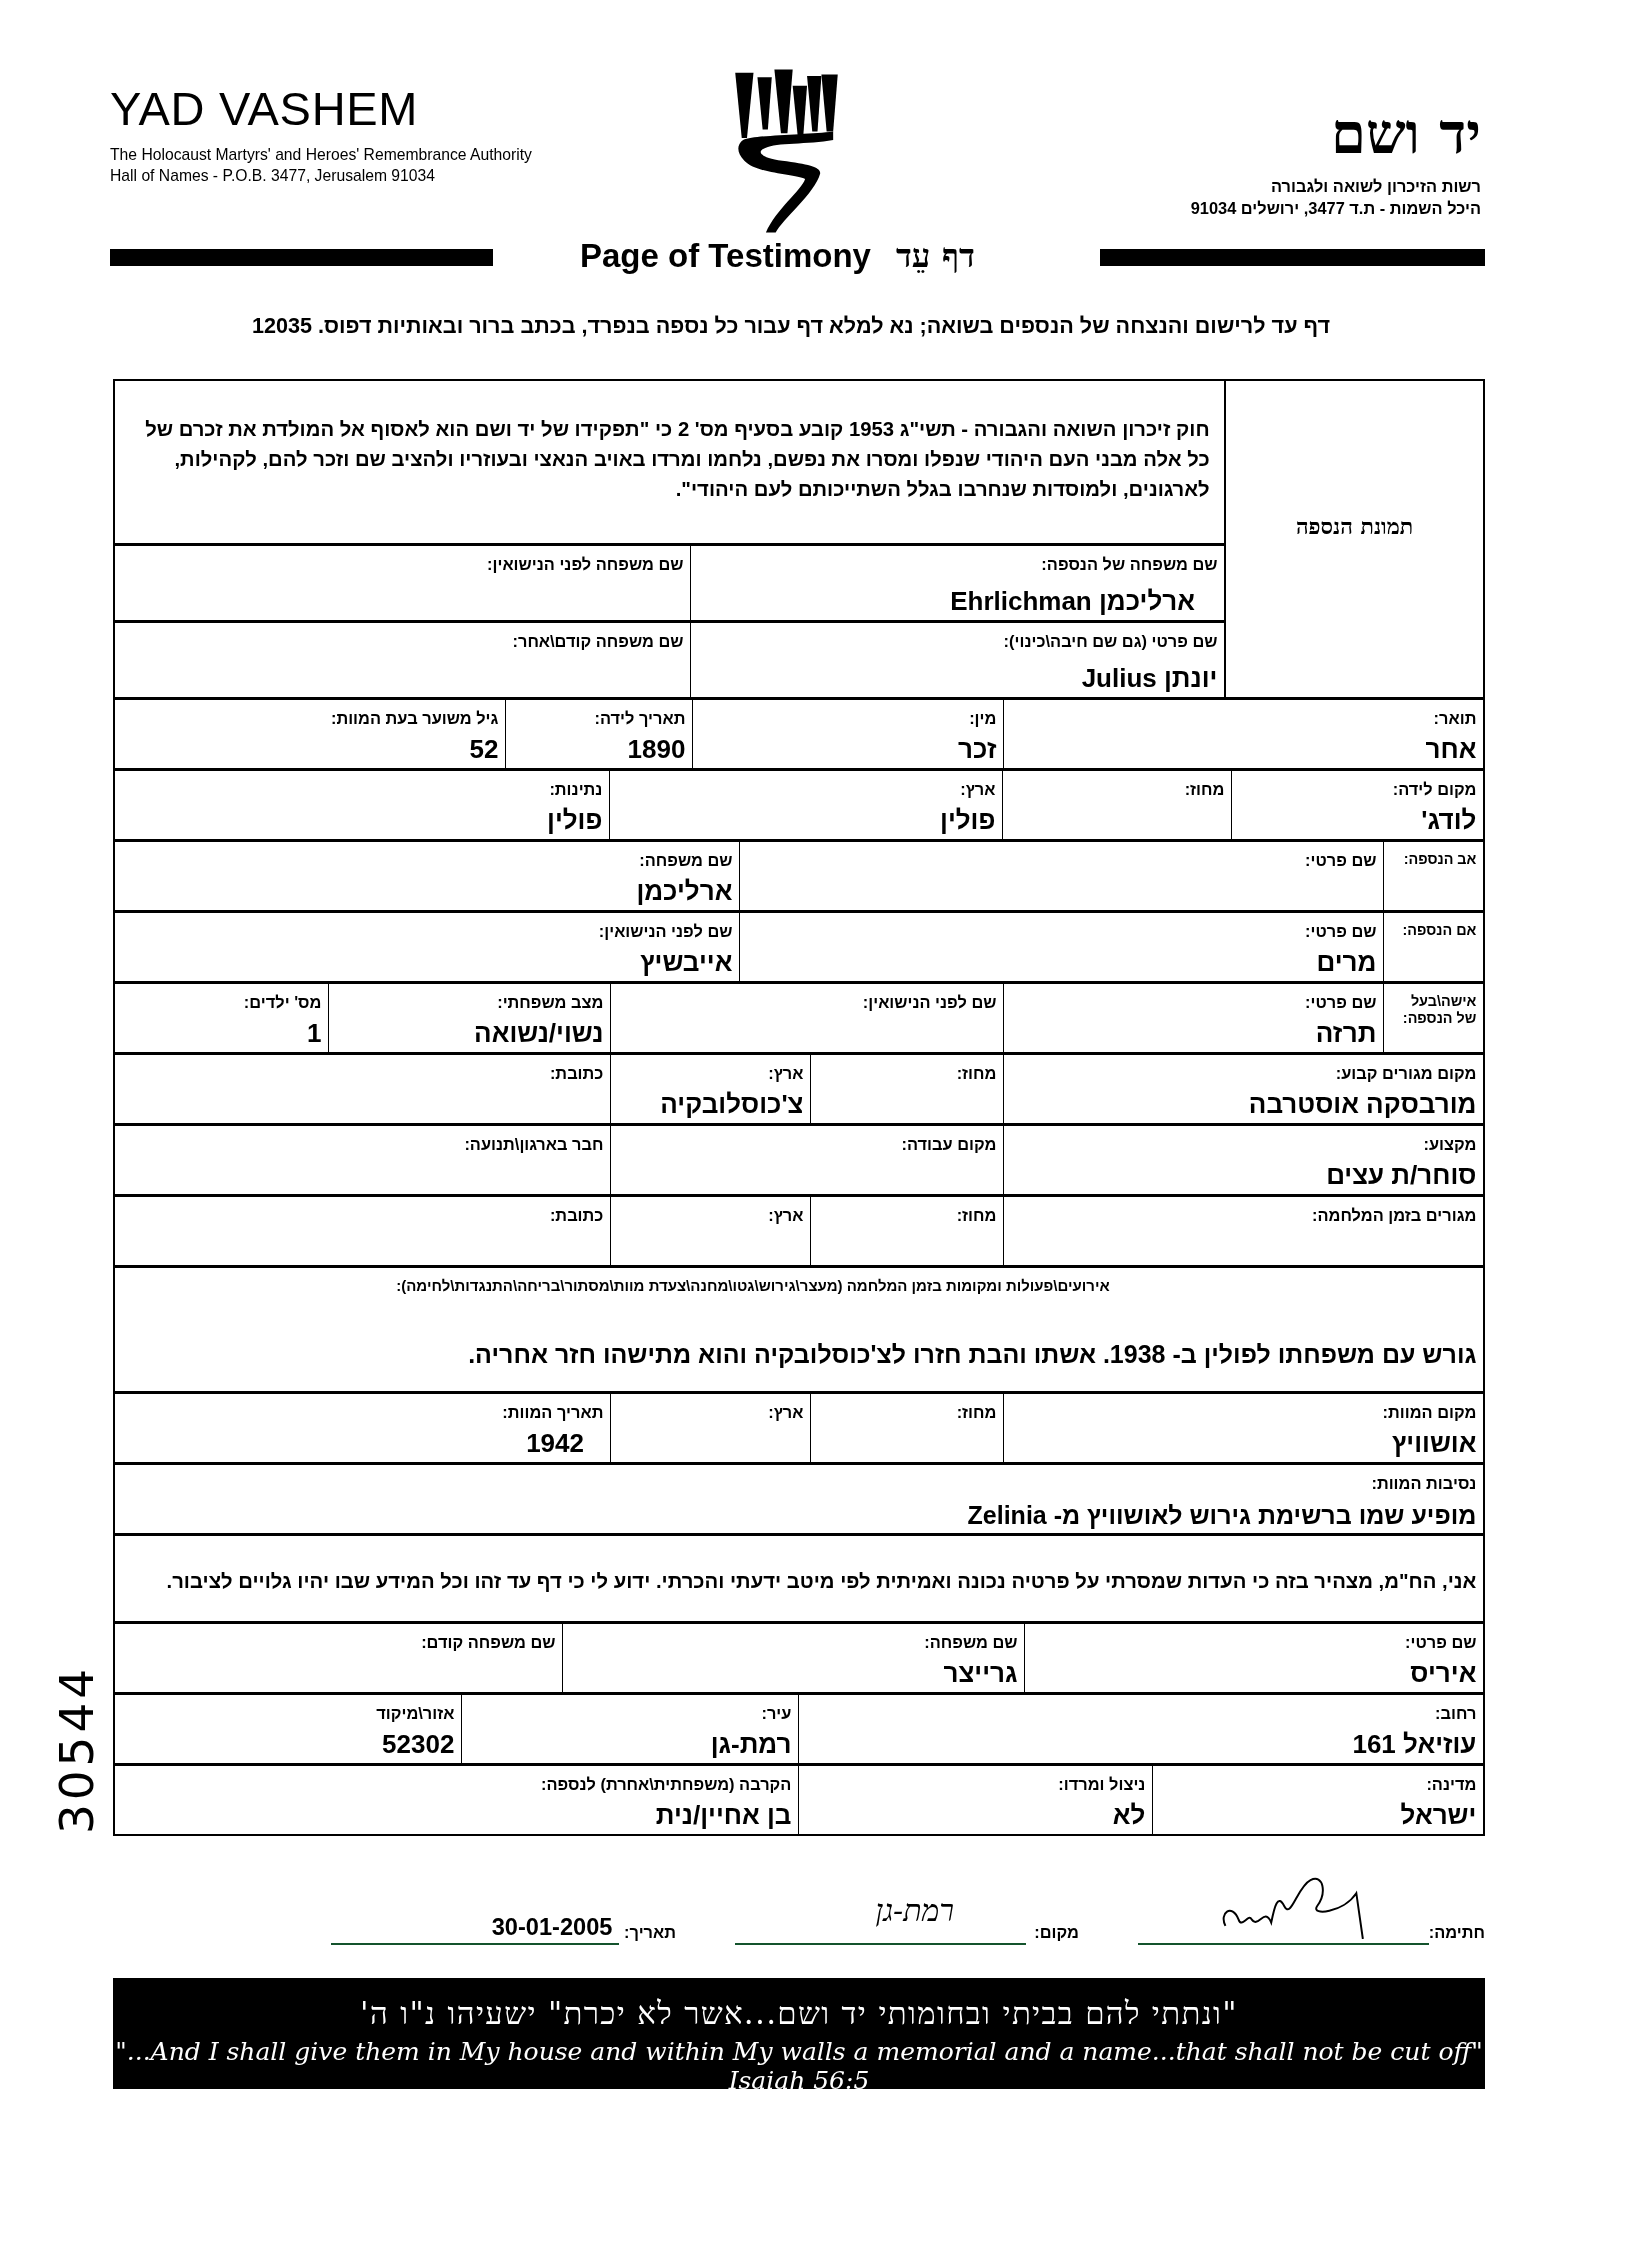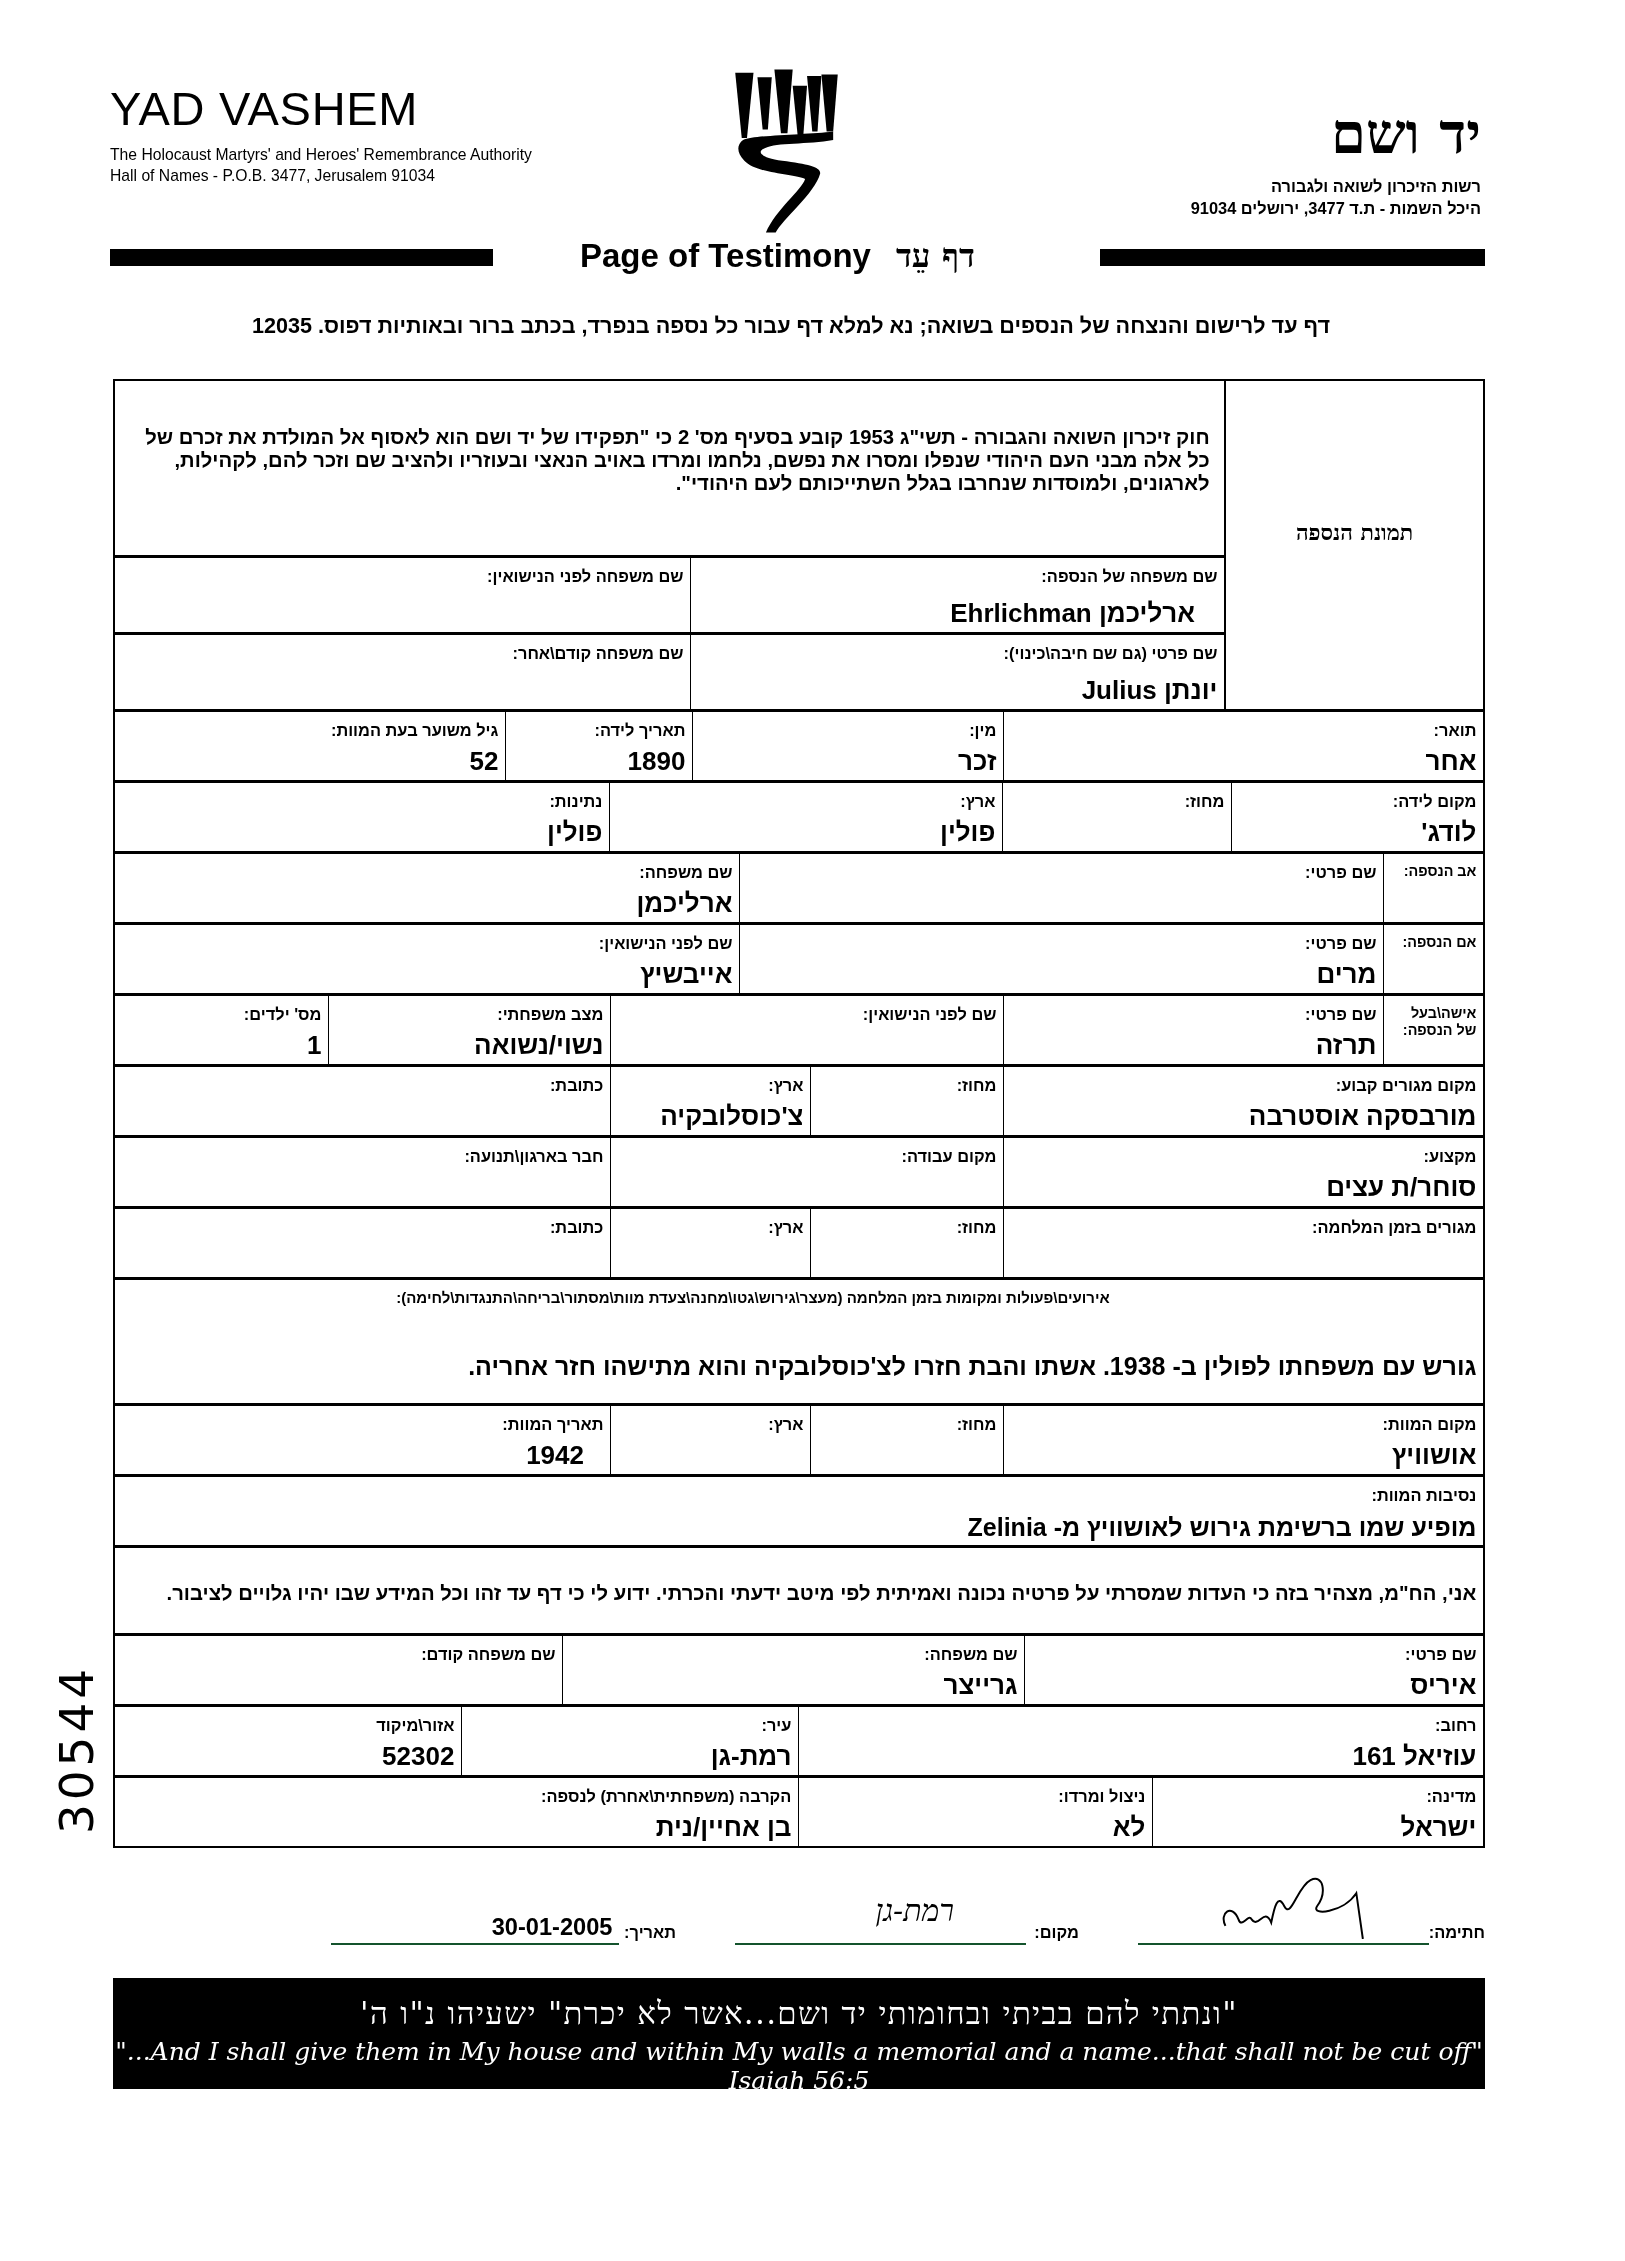--- a/index.html
+++ b/index.html
@@ -21,21 +21,21 @@
   .instr { position: absolute; left: 177px; top: 313px; width: 1153px; direction: rtl; font-size: 21.6px; font-weight: bold; white-space: nowrap; }
 
   .form { position: absolute; left: 113px; top: 379px; width: 1372px; border: 2px solid #000; }
   .row { display: flex; flex-direction: row-reverse; border-top: 3.3px solid #000; }
   .cell { border-left: 1.3px solid #000; position: relative; direction: rtl; padding: 9.2px 6.6px 3.9px 6.6px; }
   .cell:last-child { border-left: none; }
   .lbl { font-size: 16.4px; font-weight: bold; display: block; white-space: nowrap; }
   .val { font-size: 26px; font-weight: bold; position: absolute; right: 6.6px; bottom: 2.6px; white-space: nowrap; }
   .side { font-size: 14.4px; font-weight: bold; line-height: 17px; }
 
-  .law { padding: 33px 14.4px 6.6px 14.4px; font-size: 20.3px; font-weight: bold; line-height: 23px; direction: rtl; margin-top: 12px; }
+  .law { padding: 33px 14.4px 6.6px 14.4px; font-size: 20.3px; font-weight: bold; line-height: 30px; direction: rtl; }
 
   .sig-area { position: absolute; top: 1880px; left: 113px; width: 1372px; height: 72px; direction: rtl; }
   .sig-lbl { position: absolute; font-size: 16.4px; font-weight: bold; }
   .sig-line { position: absolute; border-bottom: 2px solid #14532d; height: 39px; text-decoration: underline; }
 
   .banner { position: absolute; left: 113px; top: 1978px; width: 1372px; height: 111px; background: #000; color: #fff; text-align: center; }
   .banner .he { font-family: "DejaVu Serif", serif; font-size: 31px; padding-top: 17px; direction: rtl; letter-spacing: 1.3px; }
   .banner .en { font-family: "DejaVu Serif", serif; font-style: italic; font-size: 25px; margin-top: 5.2px; }
 
   .handnum { position: absolute; left: 49px; top: 1677px; font-family: "DejaVu Sans", sans-serif; font-size: 47px; transform: rotate(-90deg); transform-origin: left top; top: 1834px; font-weight: normal; letter-spacing: 3.9px; }

